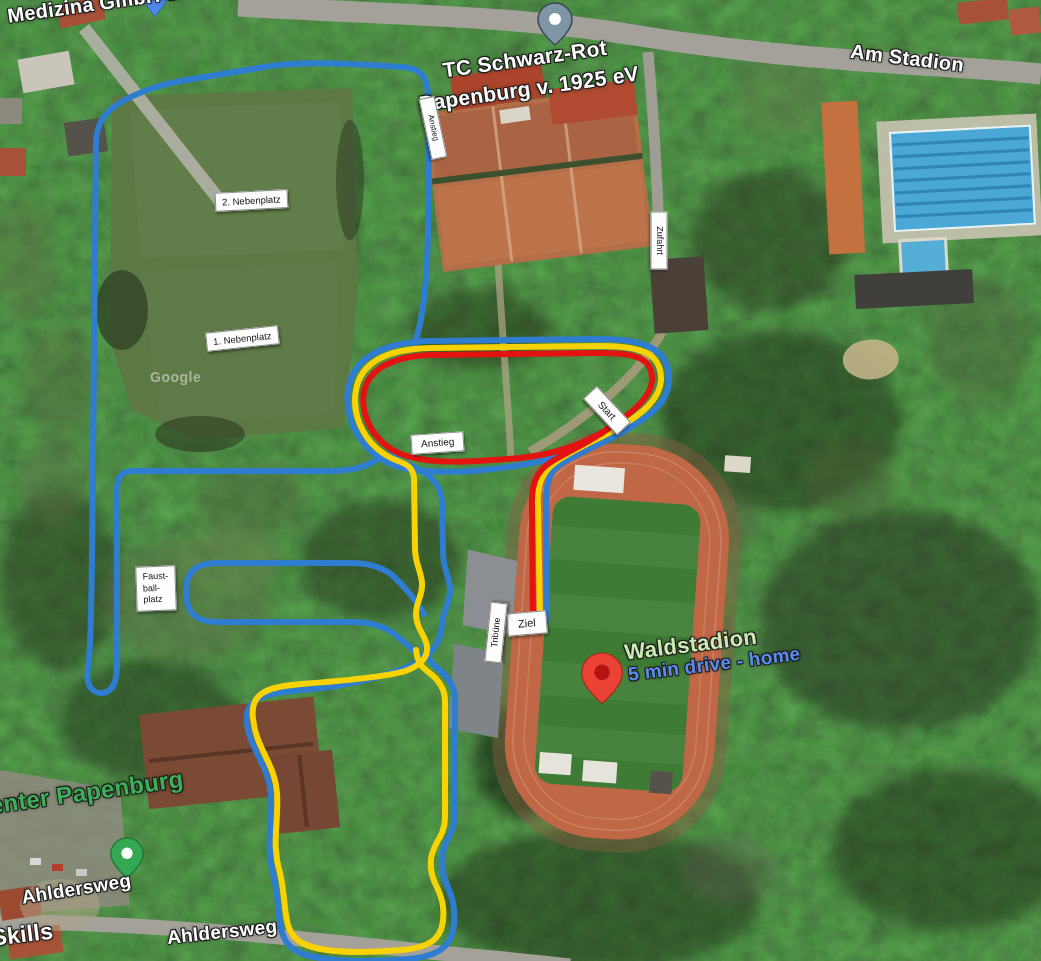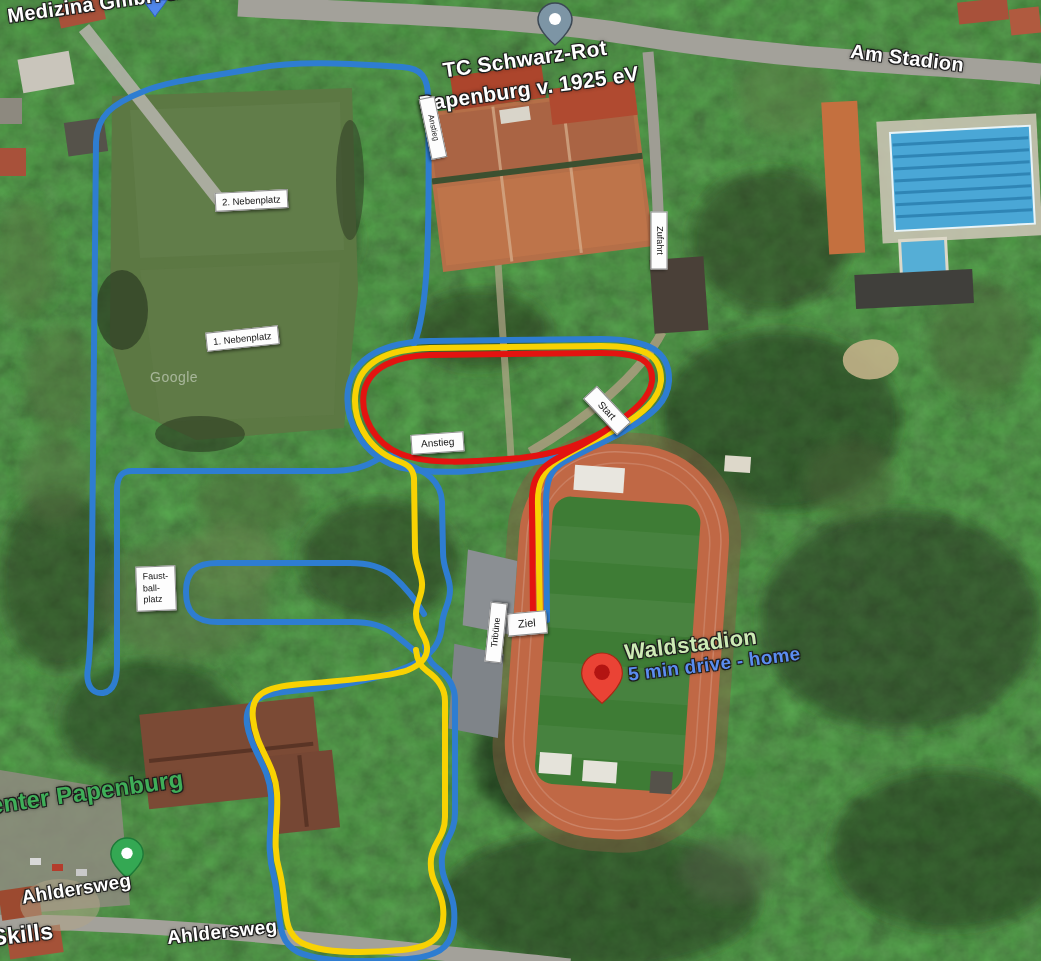--- a/index.html
+++ b/index.html
@@ -15,21 +15,21 @@
   .lab-tcclub{left:372px;top:44px;width:310px;text-align:center;font-size:21px;
               line-height:1.45;transform:rotate(-8deg);}
   .lab-amstadion{left:852px;top:40px;font-size:20px;transform:rotate(7deg);transform-origin:0 0;}
   .lab-wald{left:623px;top:640px;font-size:22px;color:#cdeab5;transform:rotate(-7deg);transform-origin:0 0;}
   .lab-drive{left:627px;top:664px;font-size:19px;color:#5b8df0;transform:rotate(-7deg);transform-origin:0 0;}
   .lab-center{left:-12px;top:792px;font-size:24px;color:#3fae58;transform:rotate(-8deg);transform-origin:0 0;}
   .lab-ahl1{left:20px;top:887px;font-size:19px;transform:rotate(-9deg);transform-origin:0 0;}
   .lab-ahl2{left:166px;top:927px;font-size:19px;transform:rotate(-6deg);transform-origin:0 0;}
   .lab-skills{left:-10px;top:925px;font-size:23px;transform:rotate(-7deg);transform-origin:0 0;}
   .lab-google{left:150px;top:369px;font-size:14px;color:rgba(255,255,255,.45);
-              text-shadow:none;font-weight:normal;letter-spacing:.5px;}
+              text-shadow:none;font-weight:bold;letter-spacing:.5px;}
   
   .courselabel{position:absolute;background:#fdfdfd;color:#141414;
     border:1px solid #8a8a8a;box-shadow:1px 2px 3px rgba(0,0,0,.45);
     font-size:9.5px;line-height:1.2;padding:3px 6px;white-space:nowrap;
     display:flex;align-items:center;justify-content:center;}
   .cl-neb2{left:215px;top:191px;transform:rotate(-3deg);}
   .cl-neb1{left:206px;top:329px;transform:rotate(-6deg);}
   .cl-anstieg-v{left:402px;top:120px;width:52px;height:10px;font-size:8px;
                 transform:rotate(78deg);padding:2px 4px;}
   .cl-zufahrt{left:630px;top:232px;width:48px;height:11px;font-size:9px;

